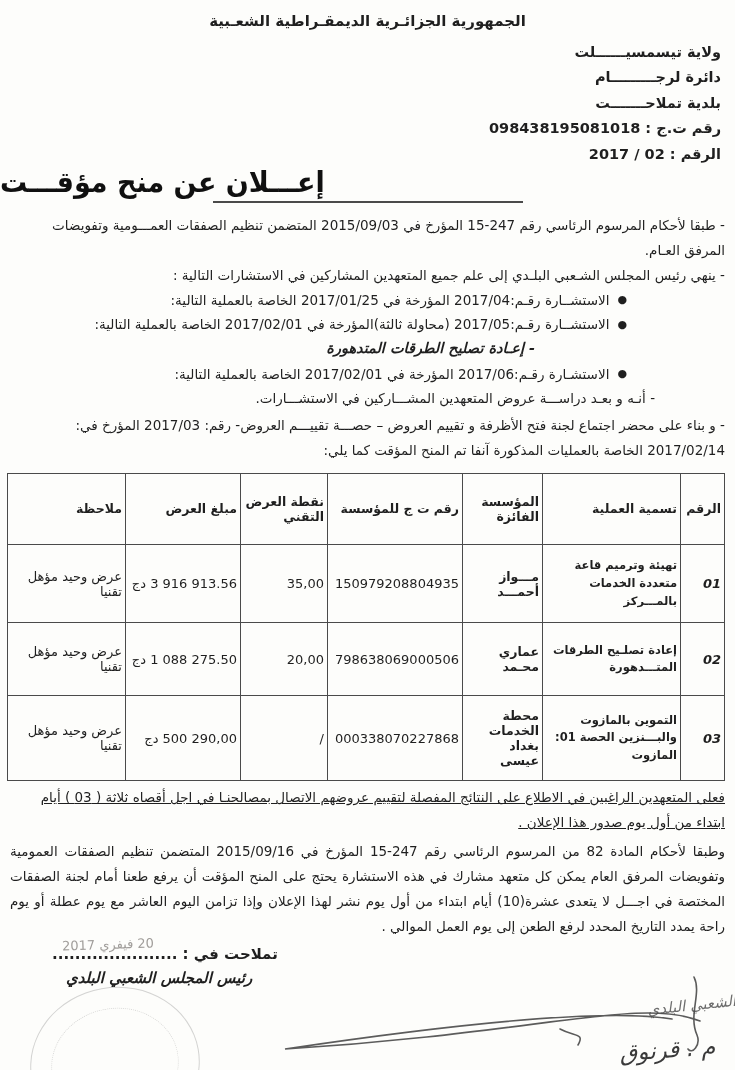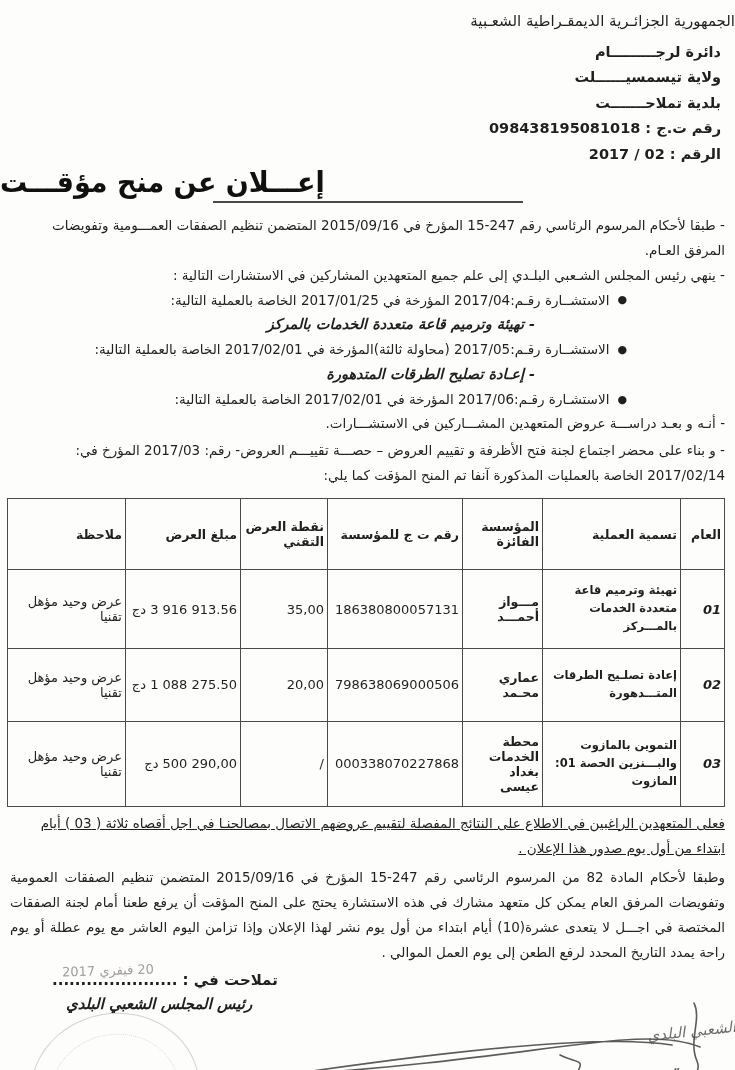--- a/index.html
+++ b/index.html
@@ -9,21 +9,22 @@
     margin:0 auto;
     background:#fdfdfb;
     color:#1f1f1f;
     font-family:"DejaVu Sans",sans-serif;
     direction:rtl;
     overflow:hidden;
     box-sizing:border-box;
     padding-top:12px;
   }
   .republic{
-    font-size:15px;font-weight:normal;
+    text-align:center;
+    font-size:15px;font-weight:bold;
     letter-spacing:.5px;
     padding-left:0px;
   }
   .letterhead{
     margin:10px 14px 0 0;
     text-align:right;
     font-size:14.5px;
     line-height:1.75;
     font-weight:600;
   }
@@ -47,21 +48,21 @@
   .consultation-line{
     font-size:13.5px;line-height:1.8;
     margin-right:98px;
     display:flex;align-items:center;gap:8px;
   }
   .bullet{font-size:11px;line-height:1;}
   .operation-line{
     font-size:14.5px;font-weight:bold;font-style:italic;
     margin-right:190px;line-height:1.75;
   }
-  .p3{}
+  .p3{margin-right:70px;}
   .p4{margin-top:2px;}
   table.award{
     border-collapse:collapse;
     margin:10px auto 0 auto;
     width:717px;
     table-layout:fixed;
   }
   table.award th,table.award td{
     border:1.4px solid #4a4a4a;
     text-align:right;
@@ -112,41 +113,40 @@
   }
 </style>
 </head>
 <body>
 
 <div class="page">
 
   <div class="republic">الجمهورية الجزائـرية الديمقـراطية الشعـبية</div>
 
   <div class="letterhead">
+    <div class="lh-line">ولاية تيسمسيــــــلت</div>
     <div class="lh-line">دائرة لرجـــــــــام</div>
-    <div class="lh-line">ولاية تيسمسيــــــلت</div>
     <div class="lh-line">بلدية تملاحـــــــت</div>
     <div class="lh-line">رقم ت.ج : 098438195081018</div>
     <div class="lh-line">الرقم : 02 / 2017</div>
   </div>
 
   <div class="title-wrap">
     <div class="doc-title">إعـــلان عن منح مؤقـــت</div>
     <div class="title-underline"></div>
   </div>
 
   <div class="content">
-    <p class="para p1">- طبقا لأحكام المرسوم الرئاسي رقم 247-15 المؤرخ في 2015/09/16 المتضمن تنظيم الصفقات العمـــومية وتفويضات المرفق العـام.</p>
+    <p class="para p1">- طبقا لأحكام المرسوم الرئاسي رقم 247-15 المؤرخ في 2015/09/03 المتضمن تنظيم الصفقات العمـــومية وتفويضات المرفق العـام.</p>
     <p class="para">- ينهي رئيس المجلس الشـعبي البلـدي إلى علم جميع المتعهدين المشاركين في الاستشارات التالية :</p>
 
     <div class="consultation-line">
       <span class="bullet">●</span>
       <span>الاستشــارة رقـم:2017/04 المؤرخة في 2017/01/25 الخاصة بالعملية التالية:</span>
     </div>
-    <div class="operation-line">- تهيئة وترميم قاعة متعددة الخدمات بالمركز</div>
 
     <div class="consultation-line">
       <span class="bullet">●</span>
       <span>الاستشــارة رقـم:2017/05 (محاولة ثالثة)المؤرخة في 2017/02/01 الخاصة بالعملية التالية:</span>
     </div>
     <div class="operation-line">- إعـادة تصليح الطرقات المتدهورة</div>
 
     <div class="consultation-line">
       <span class="bullet">●</span>
       <span>الاستشـارة رقـم:2017/06 المؤرخة في 2017/02/01 الخاصة بالعملية التالية:</span>
@@ -160,35 +160,35 @@
         <col style="width:44px">
           <col style="width:138px">
           <col style="width:80px">
         <col style="width:135px">
           <col style="width:87px">
           <col style="width:115px">
           <col style="width:118px">
       </colgroup>
       <thead>
         <tr>
-          <th>العام</th>
+          <th>الرقم</th>
           <th>تسمية العملية</th>
           <th>المؤسسة الفائزة</th>
           <th>رقم ت ج للمؤسسة</th>
           <th>نقطة العرض التقني</th>
           <th>مبلغ العرض</th>
           <th>ملاحظة</th>
         </tr>
       </thead>
       <tbody>
         <tr>
           <td class="cell-num">01</td>
           <td class="cell-op">تهيئة وترميم قاعة متعددة الخدمات بالمـــركز</td>
           <td class="cell-winner">مـــواز أحمـــد</td>
-          <td class="cell-tax">186380800057131</td>
+          <td class="cell-tax">150979208804935</td>
           <td class="cell-score">35,00</td>
           <td class="cell-amount"><span dir="ltr">3 916 913.56</span> <span>دج</span></td>
           <td class="cell-note">عرض وحيد مؤهل تقنيا</td>
         </tr>
         <tr>
           <td class="cell-num">02</td>
           <td class="cell-op">إعادة تصلـيح الطرقات المتـــدهورة</td>
           <td class="cell-winner">عماري محـمد</td>
           <td class="cell-tax">798638069000506</td>
           <td class="cell-score">20,00</td>

